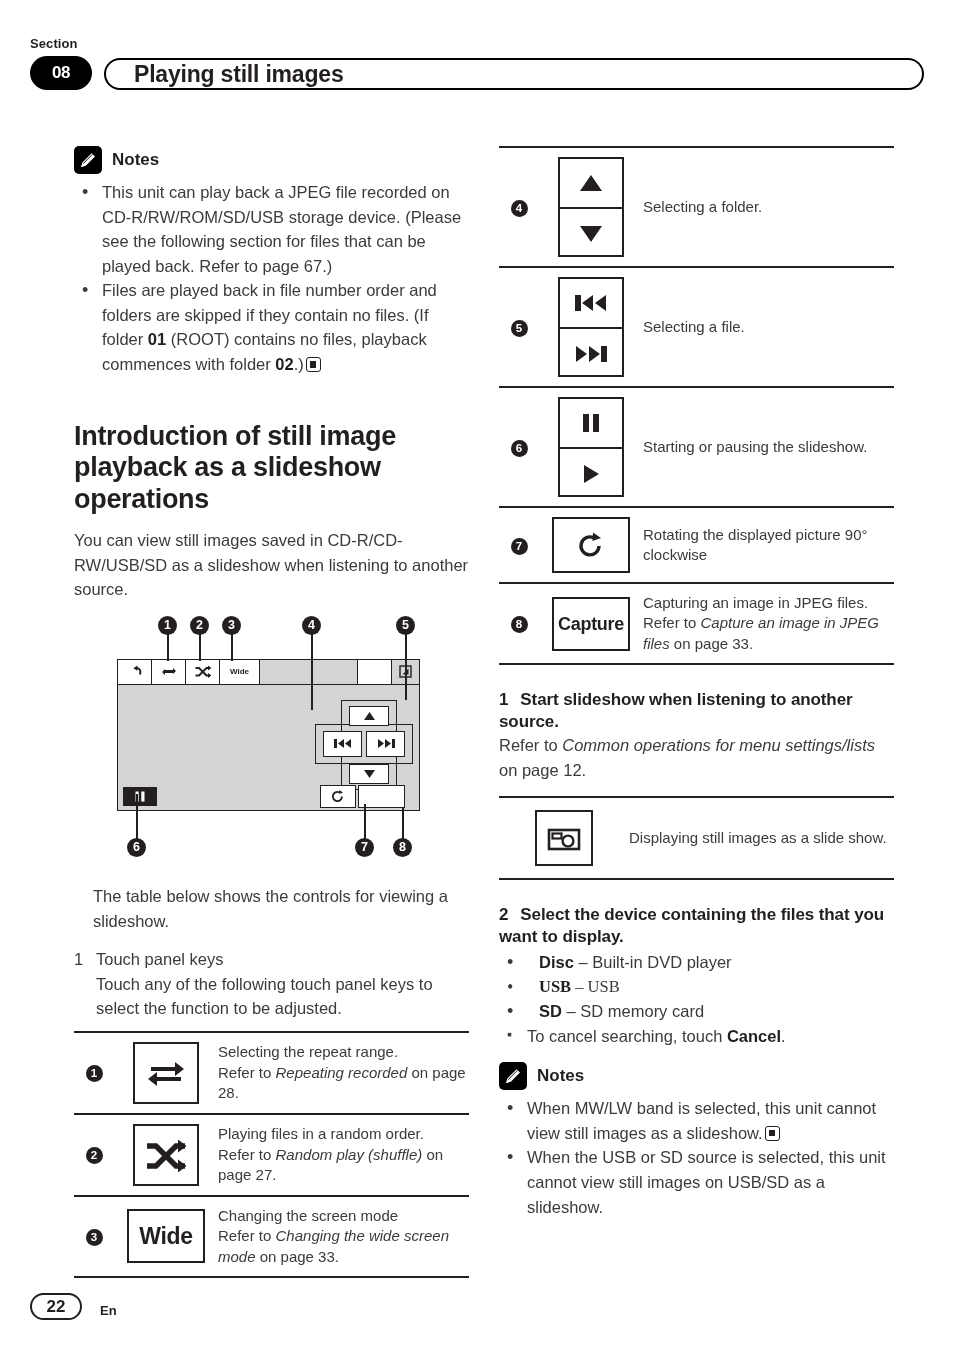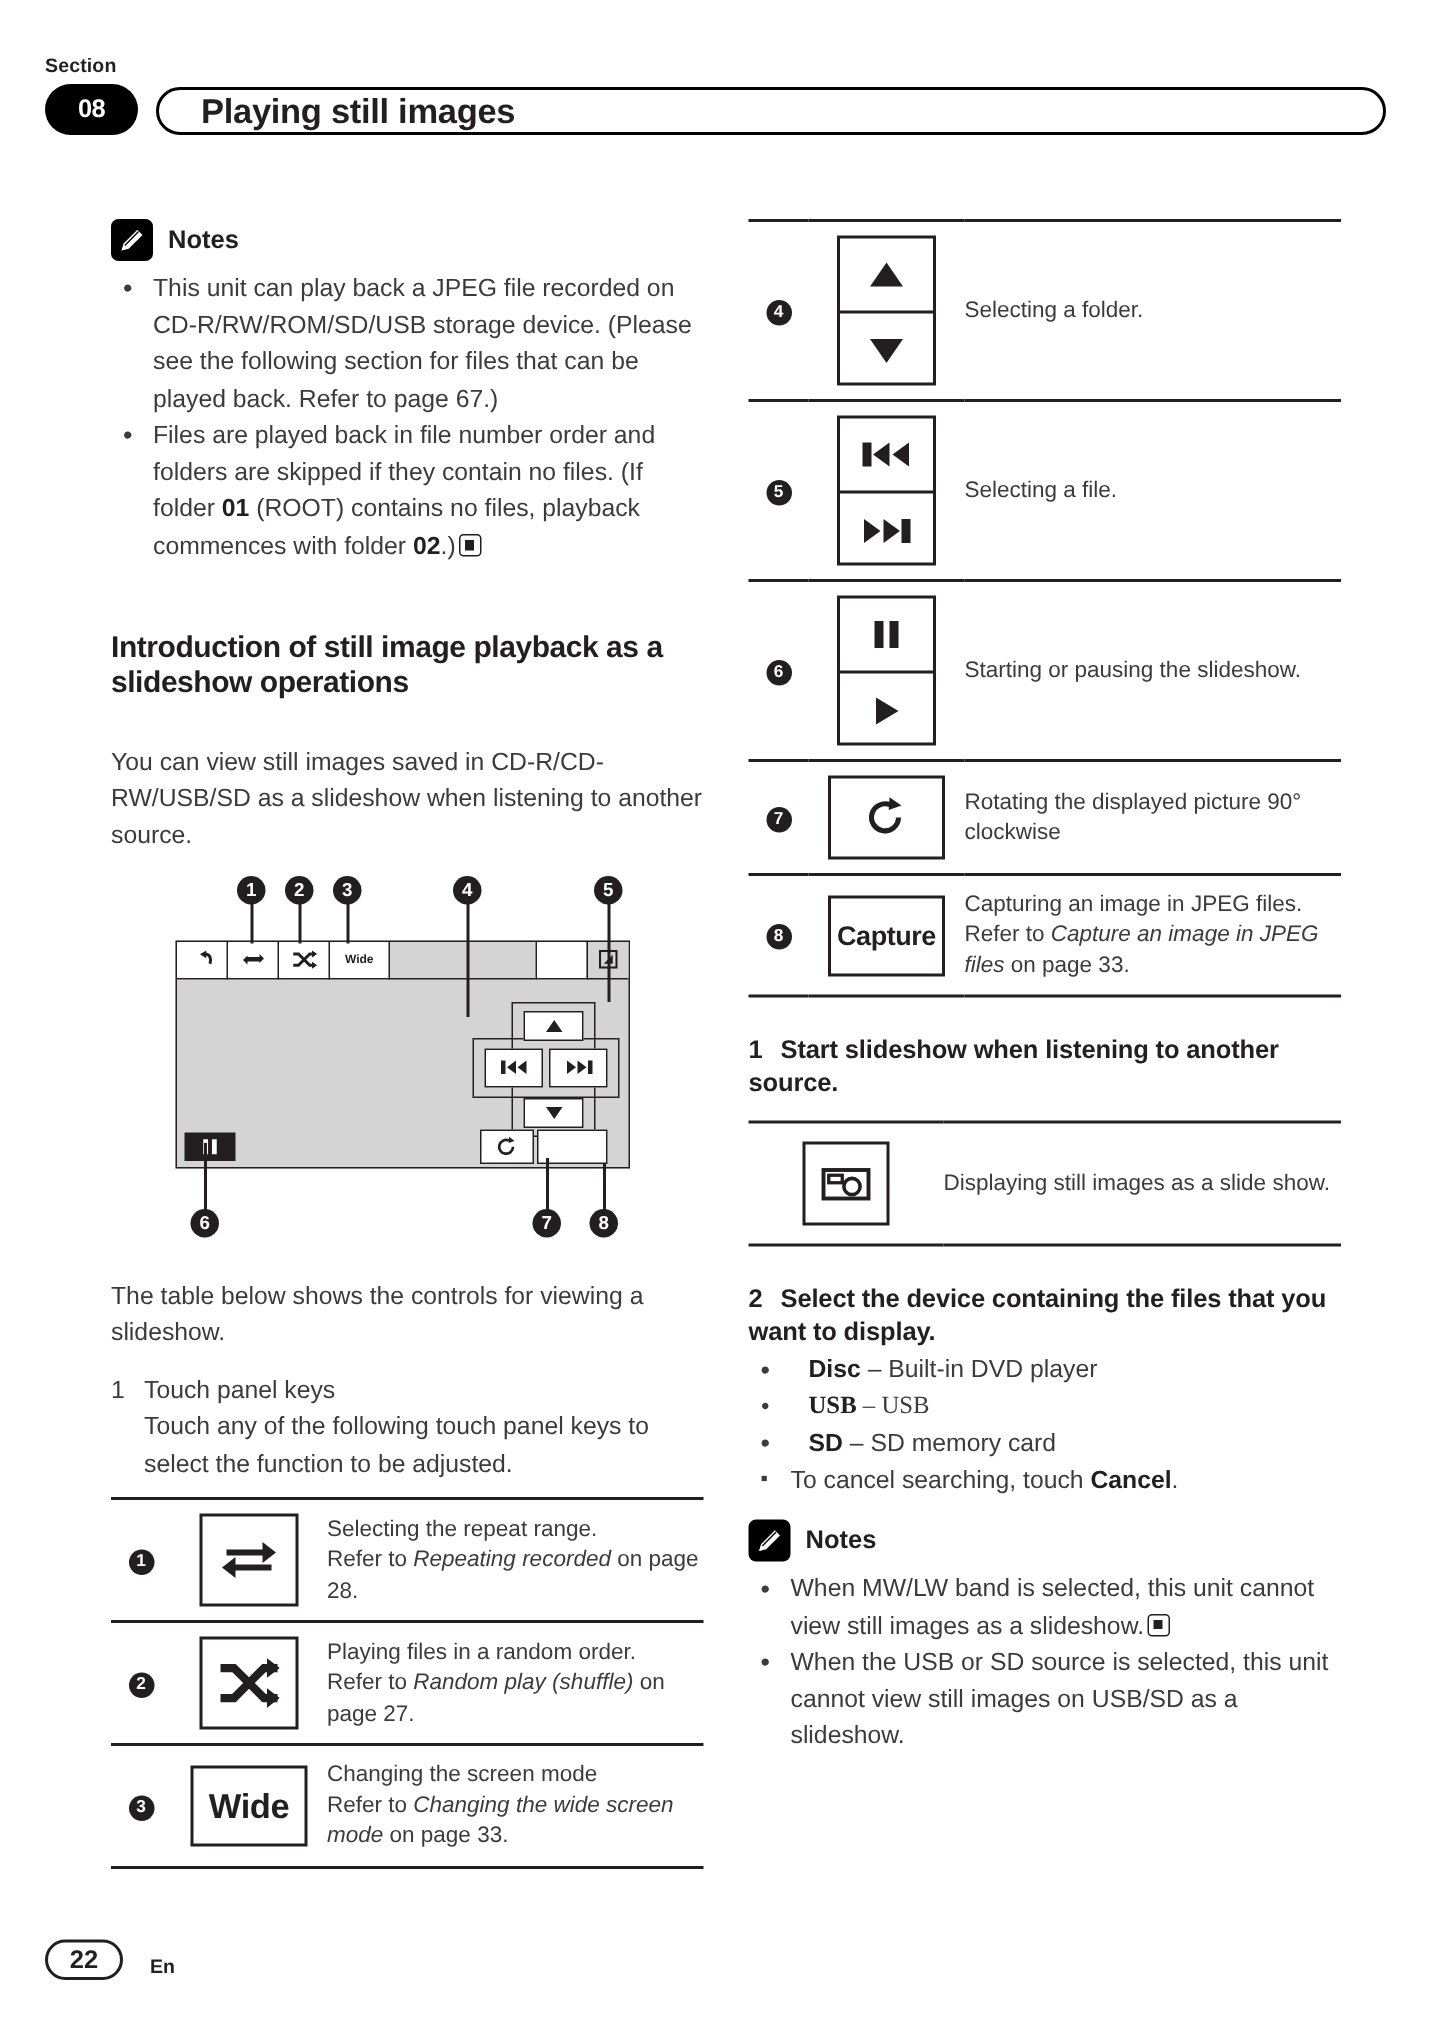--- a/index.html
+++ b/index.html
@@ -125,26 +125,26 @@
   .endmark::after {
     content: "";
     position: absolute;
     left: 3.2px; top: 3.2px;
     width: 6.3px; height: 6.3px;
     background: #231f20;
   }
 
   
   h1.sect-title {
-    font-size: 20px;
+    font-size: 27px;
     font-weight: bold;
     line-height: 1.18;
     letter-spacing: -0.3px;
     margin-top: 44px;
-    margin-bottom: 28px;
+    margin-bottom: 12px;
   }
   p.body {
     font-size: 16.5px;
     line-height: 1.49;
     color: #3b3b3b;
   }
 
   
   .device-fig {
     position: relative;
@@ -526,21 +526,21 @@
       <div class="rotkey">
         <svg width="16" height="15" viewBox="0 0 16 15">
           <path d="M12 7.5 A4.6 4.6 0 1 1 9.2 3.3" stroke="#231f20" stroke-width="1.8" fill="none"></path>
           <path d="M9.4 0.9 L13 3.6 L9 5 Z" fill="#231f20"></path>
         </svg>
       </div>
       <div class="capkey"></div>
     </div>
   </div>
 
-  <p class="body" style="margin-top:18px;">The table below shows the controls for viewing a slideshow.</p>
+  <p class="body" style="margin-top:18px;margin-left:19px;">The table below shows the controls for viewing a slideshow.</p>
 
   <div class="numlist">
     <div class="numitem">
       <span class="num">1</span>
       <span class="txt">Touch panel keys</span>
     </div>
     <div class="numitem">
       <span class="num"></span>
       <span class="txt">Touch any of the following touch panel keys to select the function to be adjusted.</span>
     </div>
@@ -702,20 +702,23 @@
         <span>Capturing an image in JPEG files.</span><br>
         <span>Refer to </span><i>Capture an image in JPEG files</i><span> on page 33.</span>
       </td>
     </tr>
   </tbody>
     </table>
 
   <div class="step">
     <div class="step-head">
       <span class="sn">1</span><span>Start slideshow when listening to another source.</span>
+    </div>
+    <div class="step-body">
+      <span>Refer to </span><i>Common operations for menu settings/lists</i><span> on page 12.</span>
     </div>
   </div>
 
   <table class="minitab">
     <tbody>
         <tr>
       <td class="m-icon">
         <span class="keybox kb-cam">
           <svg width="34" height="28" viewBox="0 0 34 28" style="vertical-align:middle;">
             <rect x="2" y="5" width="30" height="19" fill="none" stroke="#231f20" stroke-width="2.6"></rect>

